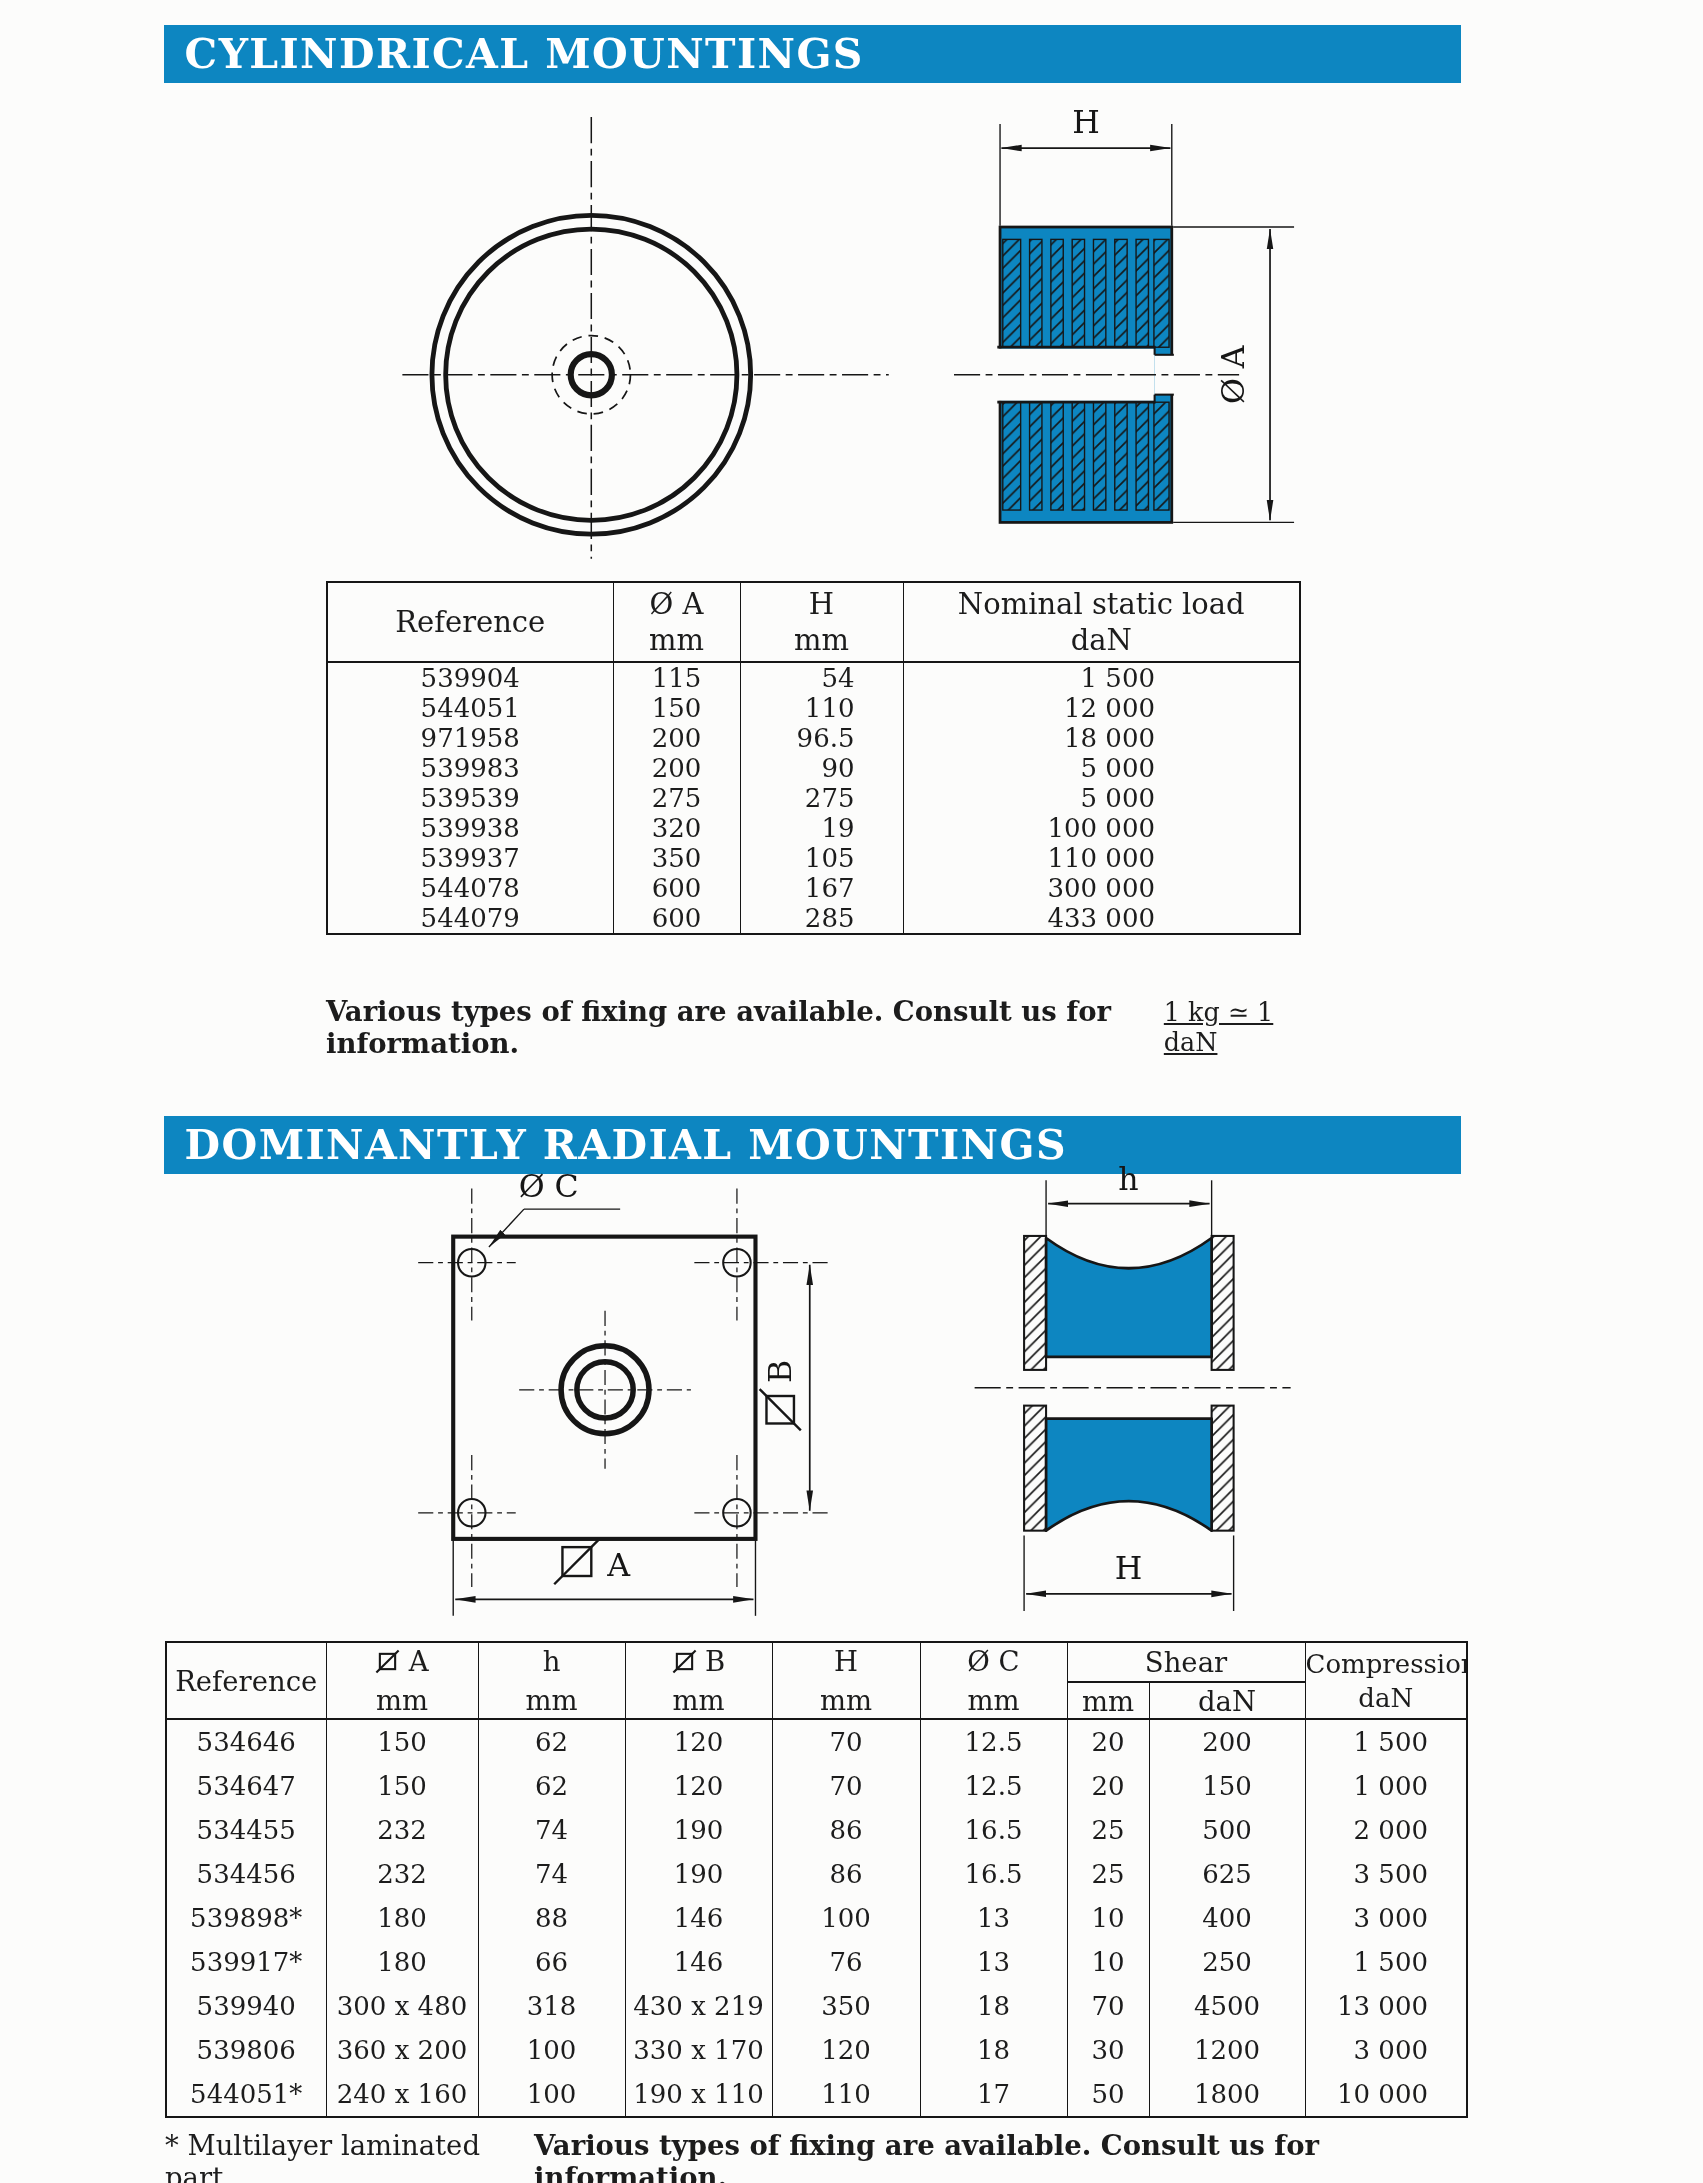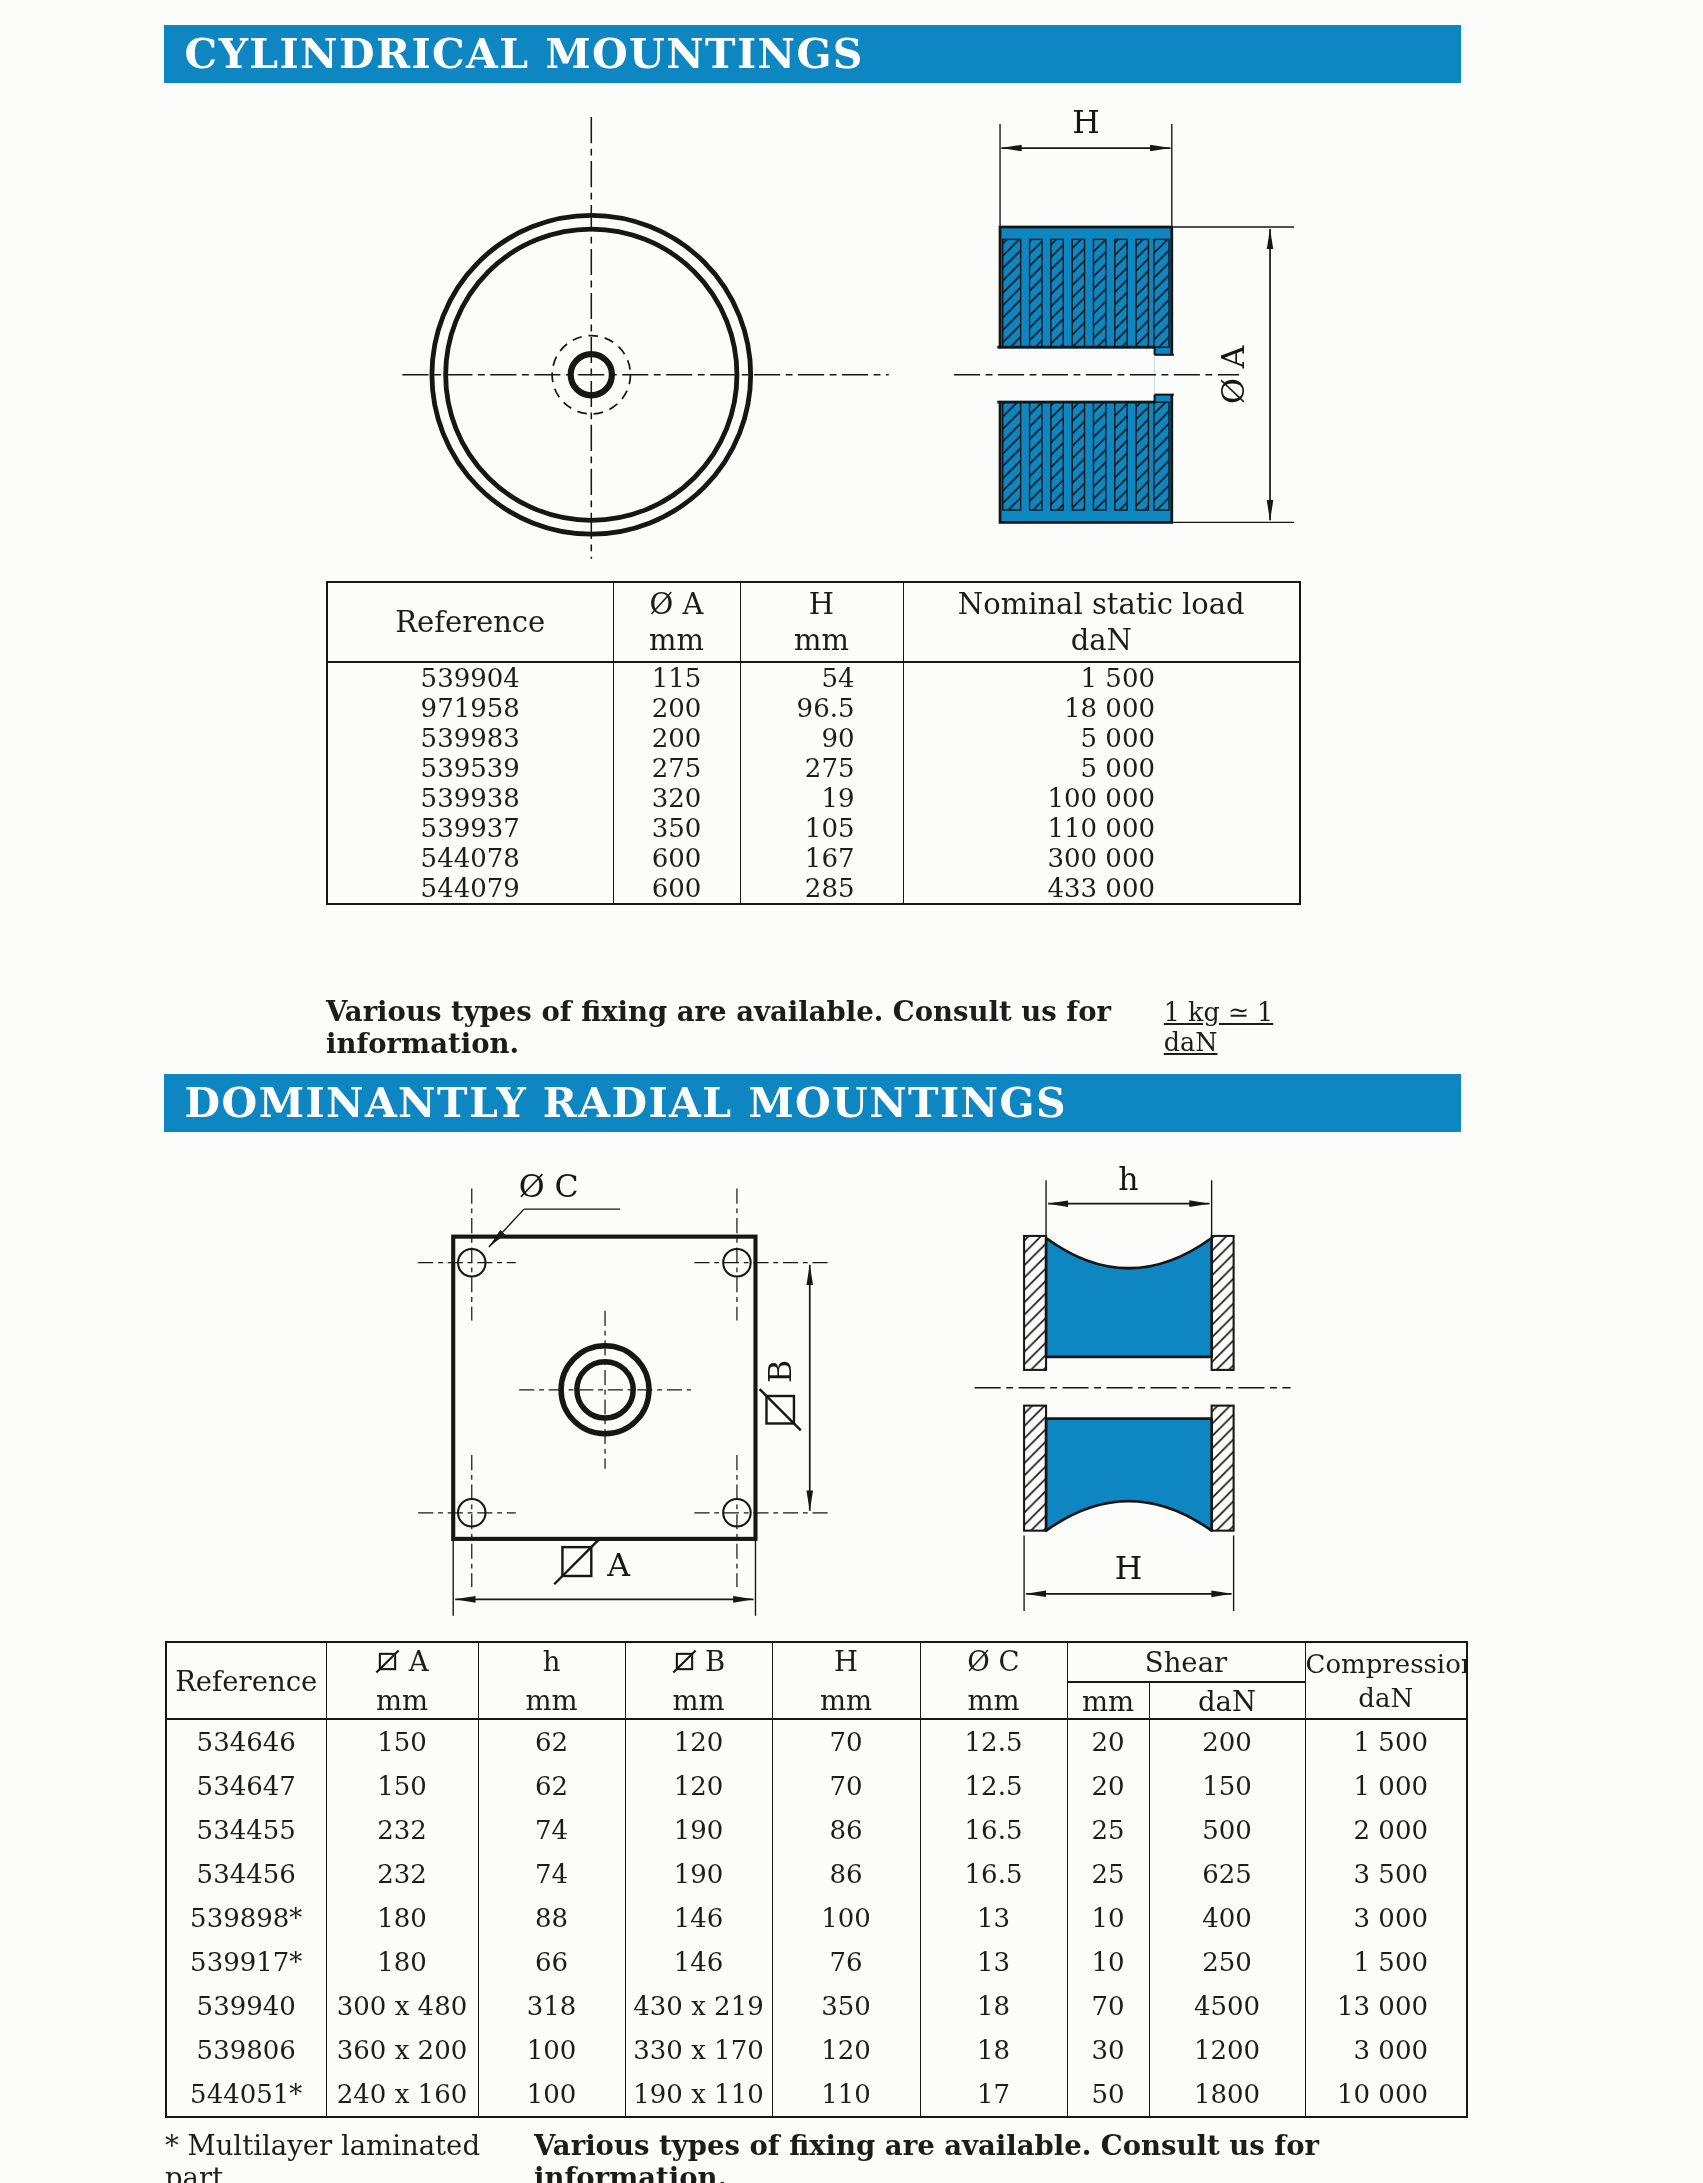--- a/index.html
+++ b/index.html
@@ -2,21 +2,21 @@
 <html style="font-size:11px"><head>
 <meta charset="utf-8">
 <style>
   html,body{margin:0;padding:0;background:#ffffff;}
   .page{position:relative;width:1704px;height:2183px;background:#fcfcfb;
         font-family:"DejaVu Serif",serif;color:#1c1c1c;overflow:hidden;}
   .bar{position:absolute;left:164px;width:1297px;height:58px;display:flex;align-items:center;
        padding-left:20.6px;box-sizing:border-box;}
   .bar .t{font-size:41px;font-weight:bold;color:#ffffff;letter-spacing:1.4px;white-space:nowrap;}
   #bar1{top:25.4px;}
-  #bar2{top:1074px;}
+  #bar2{top:1116px;}
   svg text{font-family:"DejaVu Serif",serif;}
   .dimtext{font-size:46px;fill:#161616;stroke:none;text-anchor:middle;}
   
   table{border-collapse:collapse;table-layout:fixed;}
   th,td{padding:0;font-weight:normal;overflow:hidden;}
   .t1{position:absolute;left:326px;top:581px;width:973px;border:2.7px solid #161616;}
   .t1 th,.t1 td{border-left:1.4px solid #161616;border-right:1.4px solid #161616;}
   .t1 thead th{border-bottom:2.7px solid #161616;height:78px;font-size:29px;text-align:center;vertical-align:middle;}
   .t1 thead .two div{line-height:36px;}
   .t1 td{font-size:26px;height:30px;line-height:30px;white-space:nowrap;margin-top:36px;}
@@ -143,20 +143,26 @@
       </tr>
     </thead>
     <tbody>
         <tr>
           <td>539904</td>
           <td>115</td>
           <td>54</td>
           <td>1 500</td>
         </tr>
         <tr>
+          <td>544051</td>
+          <td>150</td>
+          <td>110</td>
+          <td>12 000</td>
+        </tr>
+        <tr>
           <td>971958</td>
           <td>200</td>
           <td>96.5</td>
           <td>18 000</td>
         </tr>
         <tr>
           <td>539983</td>
           <td>200</td>
           <td>90</td>
           <td>5 000</td>

